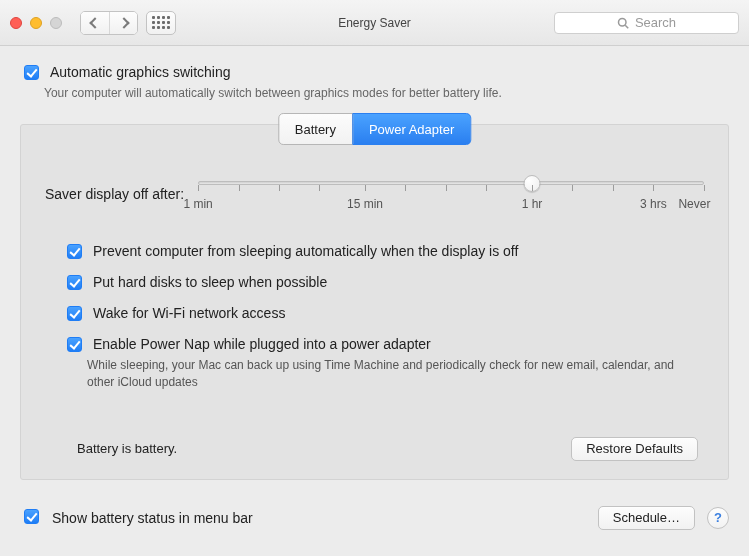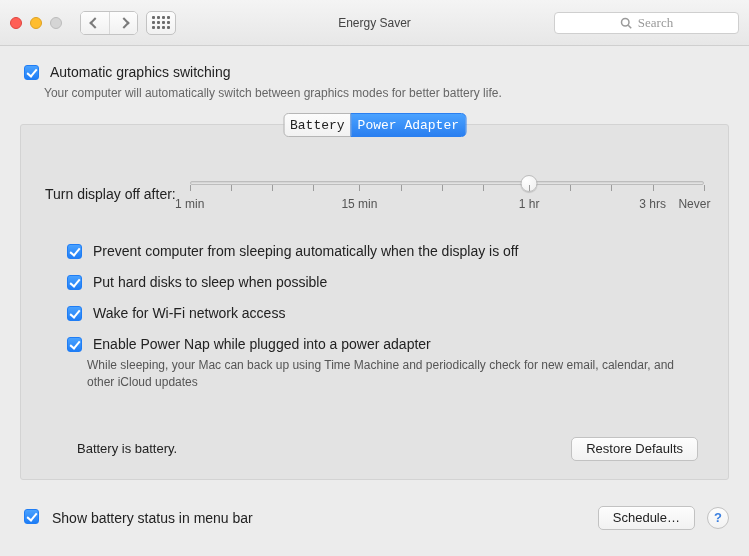--- a/index.html
+++ b/index.html
@@ -52,21 +52,20 @@
   .dots span{width:3px;height:3px;background:#6b6b6b;border-radius:1px;}
   .title {
     position:absolute; left:0; right:0; text-align:center;
     font-size:12px; color:#444; pointer-events:none;
   }
   .search {
     margin-left:auto; width:185px; height:22px; border:1px solid #cfcfcf;
     border-radius:4px; background:#fff; display:flex; align-items:center;
     padding:0 8px; color:#9a9a9a; gap:6px;
     justify-content:center;
-    font-family:Liberation Serif, serif;
   }
   .search svg{flex:0 0 auto;}
   
   .content { padding: 18px 20px 12px 20px; }
   .row { display:flex; align-items:flex-start; gap:8px;}
   .chk {
     appearance:none; width:15px; height:15px; border:1px solid #b7b7b7;
     border-radius:3px; background:#fff; position:relative; flex:0 0 auto;
     margin-top:1px;
   }
@@ -81,24 +80,23 @@
   .desc { color:#666; font-size:12px; margin-left:24px; margin-top:3px;}
   .panel {
     margin-top:24px; background:#e3e3e3; border:1px solid #d3d3d3;
     border-radius:3px; position:relative; padding: 50px 24px 18px 24px;
   }
   .tabs {
     position:absolute; top:-12px; left:50%; transform:translateX(-50%);
     display:flex;
   }
   .tab {
-    height:24px; padding:0 6px; font-size:13px; display:flex; align-items:center;
+    height:32px; padding:0 16px; font-size:13px; display:flex; align-items:center;
     border:1px solid #b6b6b6; background:linear-gradient(#fcfcfc,#f2f2f2);
     cursor:default;
-    font-family:Liberation Mono, monospace;
   }
   .tab:first-child{border-radius:5px 0 0 5px;}
   .tab:last-child{border-radius:0 5px 5px 0; margin-left:-1px;}
   .tab.active{
     background:linear-gradient(#4aa2ff,#2a7ff0); color:#fff; border-color:#2a7ff0;
   }
   .slider-row{ display:flex; align-items:center; gap:14px; margin-bottom:30px;}
   .slider-label{ font-size:14px; white-space:nowrap;}
   .slider-wrap{ flex:1; position:relative; padding-top:6px;}
   .track{
@@ -190,21 +188,21 @@
   </div>
   <div class="desc">Your computer will automatically switch between graphics modes for better battery life.</div>
 
   <div class="panel">
     <div class="tabs">
       <div class="tab">Battery</div>
       <div class="tab active">Power Adapter</div>
     </div>
 
     <div class="slider-row">
-      <div class="slider-label">Turn display off after:</div>
+      <div class="slider-label">Saver display off after:</div>
       <div class="slider-wrap">
         <div class="track">
           <div class="thumb" style="left:66%;"></div>
         </div>
         <div class="ticks">
           <span style="left:0%"></span>
             <span style="left:8%"></span>
             <span style="left:16%"></span>
           <span style="left:24%"></span>
             <span style="left:33%"></span>

